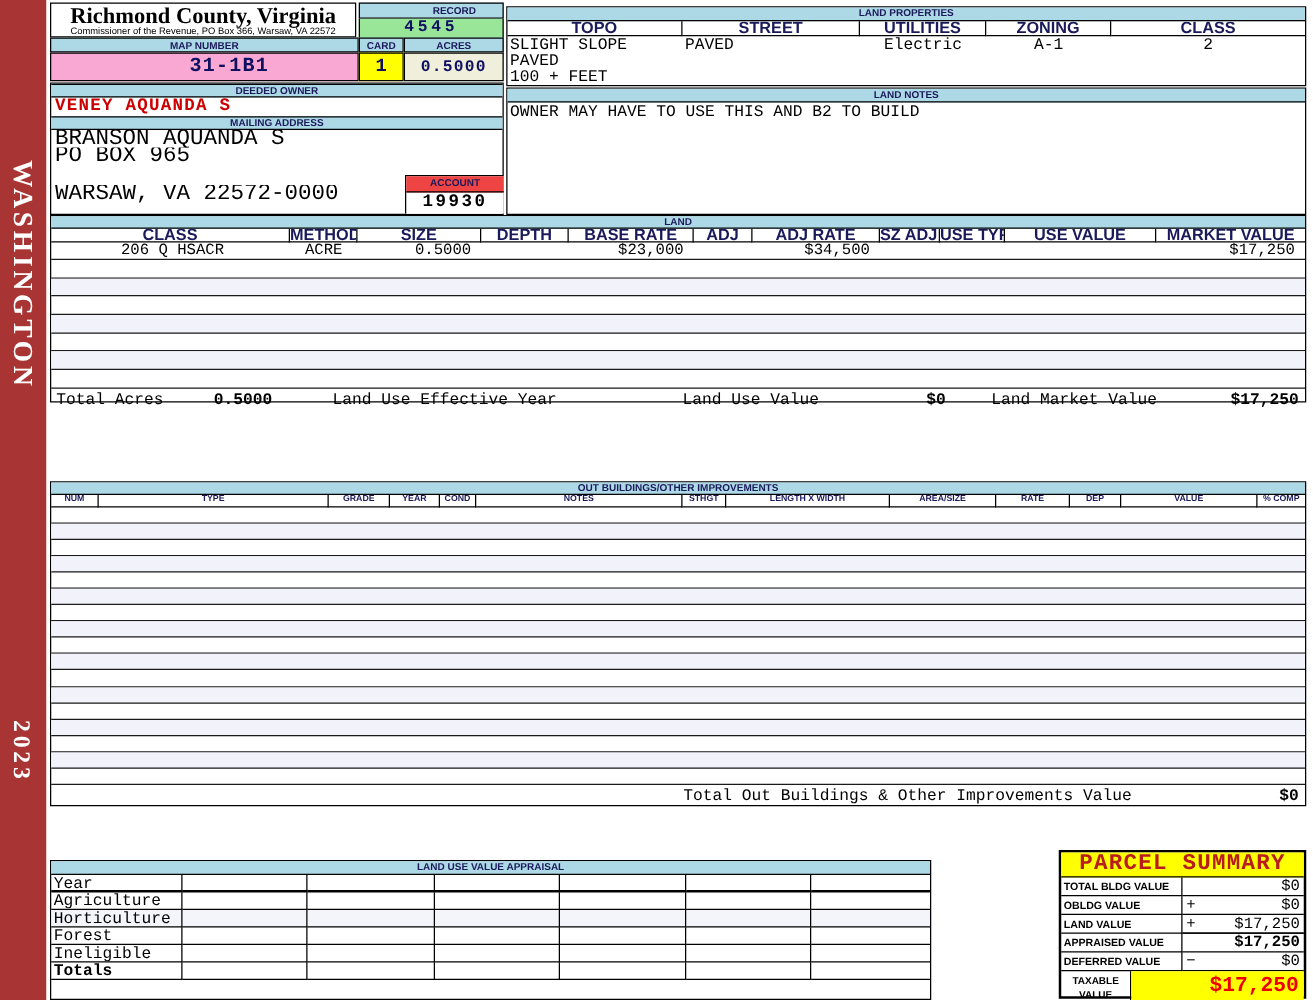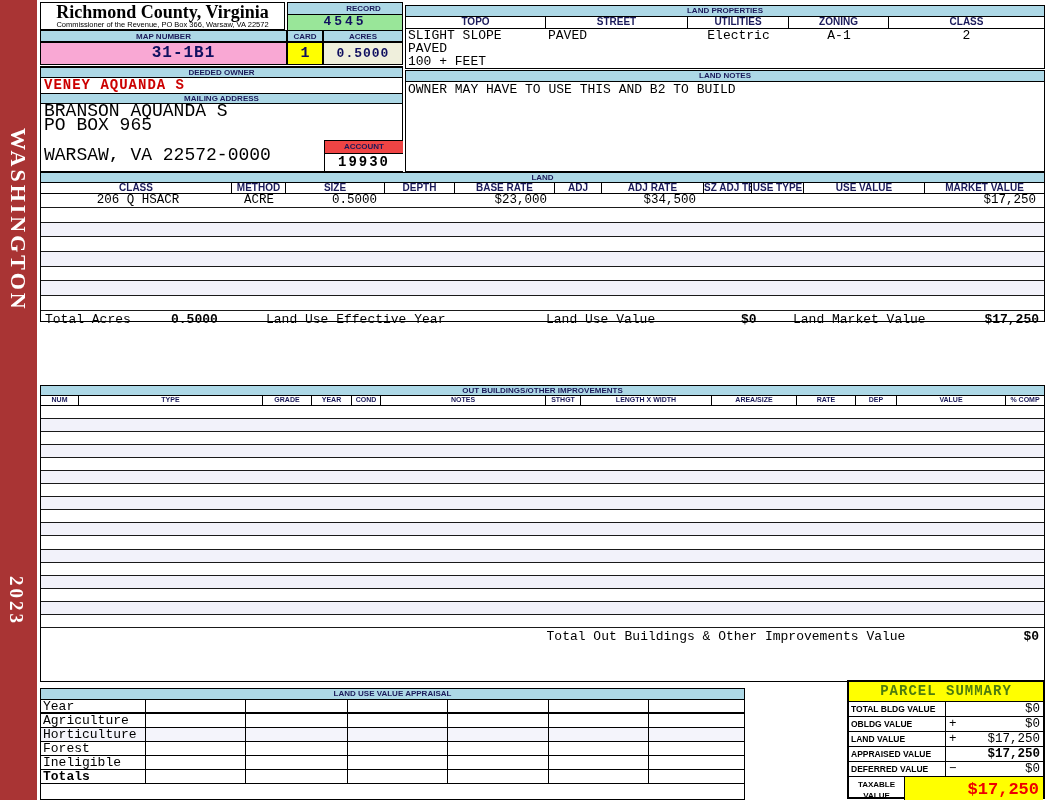--- a/index.html
+++ b/index.html
@@ -10,21 +10,21 @@
   .vtext{position:absolute;left:5px;color:#fff;font-family:"Liberation Serif",serif;
          font-weight:bold;writing-mode:vertical-rl;letter-spacing:3px;}
   #state-vert{top:128px;font-size:22px;}
   #year-vert{top:576px;font-size:19px;}
 
   
   .abs{position:absolute;}
   .strip{background:#ADD8E6;border:1px solid #000;font-family:"Liberation Sans",sans-serif;
          font-size:8px;font-weight:bold;color:#1a1a5a;text-align:center;line-height:10px;height:11px;
          box-sizing:border-box;overflow:hidden;}
-  .hcell{font-family:"Liberation Sans",sans-serif;font-size:10px;font-weight:bold;color:#1a1a5a;
+  .hcell{font-family:"Liberation Sans",sans-serif;font-size:13px;font-weight:bold;color:#1a1a5a;
          text-align:center;overflow:hidden;white-space:nowrap;}
   .mono{white-space:pre;overflow:hidden;}
 
   
   #title-box{left:40px;top:2px;width:245px;height:28px;border:1px solid #000;text-align:center;box-sizing:border-box;}
   #county{font-family:"Liberation Serif",serif;font-size:18px;font-weight:bold;line-height:18px;}
   #commish{font-family:"Liberation Sans",sans-serif;font-size:7.5px;line-height:8px;}
   #record-box{left:287px;top:2px;width:116px;height:28px;box-sizing:border-box;}
   #record-hdr{height:13px;line-height:12px;padding-left:37px;}
   #record-val{height:31px;background:#99E699;border:1px solid #000;border-top:none;box-sizing:border-box;
@@ -71,41 +71,41 @@
   .c-center{text-align:center;}
   .c-right{text-align:right;padding-right:8px;}
   .frow{height:13.7px;border-bottom:1px solid #1a1a1a;}
   .fill .frow:nth-child(even){background:#f2f2fa;}
   .ob-fill .frow{height:12.05px;}
   .total-row{position:relative;height:19px;font-size:13px;line-height:18px;}
   .total-row .b{font-weight:bold;}
   .tspan{position:absolute;white-space:pre;}
 
   
-  #ob-box{left:40px;top:385px;width:1005px;height:297px;border:1px solid #000;box-sizing:border-box;}
+  #ob-box{left:40px;top:385px;width:1005px;height:260px;border:1px solid #000;box-sizing:border-box;}
   .ob-grid{display:grid;grid-template-columns:38px 184px 49px 40px 29px 165px 35px 131px 85px 59px 41px 109px 1fr;}
   #ob-box .hcell{height:9px;line-height:8px;font-size:7px;}
   #ob-total{display:flex;justify-content:flex-end;align-items:center;height:18px;font-size:13px;}
   #ob-total .lbl{margin-right:118px;}
   #ob-total .val{font-weight:bold;margin-right:5px;}
 
   
   #appr-box{left:40px;top:688px;width:705px;height:112px;border:1px solid #000;box-sizing:border-box;}
   .appr-row{display:grid;grid-template-columns:105px 100px 102px 100px 101px 100px 1fr;height:14px;}
   .appr-row > div{border-right:1px solid #000;border-bottom:1px solid #000;box-sizing:border-box;
                   font-size:13px;line-height:13px;padding-left:2px;overflow:hidden;}
   .appr-row > div:last-child{border-right:none;}
   .appr-row.thick > div{border-bottom-width:2px;}
   .appr-row.tint{background:#f4f4fb;}
   .appr-row.totals > div{font-weight:bold;}
 
   
   #ps-box{left:847px;top:680px;width:198px;height:119px;border:2px solid #000;box-sizing:border-box;background:#fff;}
-  #ps-title{height:20px;background:#FFFF00;border-bottom:1px solid #000;font-weight:bold;font-size:14px;
-            color:#4d7c0f;text-align:center;line-height:19px;letter-spacing:1px;box-sizing:border-box;}
+  #ps-title{height:20px;background:#FFFF00;border-bottom:1px solid #000;font-weight:bold;font-size:18px;
+            color:#b91c1c;text-align:center;line-height:19px;letter-spacing:1px;box-sizing:border-box;}
   .ps-row{display:grid;grid-template-columns:97px 1fr;height:15px;}
   .ps-row .lab{border-right:1px solid #000;border-bottom:1px solid #000;box-sizing:border-box;
                font-family:"Liberation Sans",sans-serif;font-size:8.5px;font-weight:bold;line-height:14px;padding-left:2px;white-space:nowrap;overflow:hidden;}
   .ps-row .valc{border-bottom:1px solid #000;box-sizing:border-box;display:flex;justify-content:space-between;
                 font-size:12.5px;line-height:14px;padding:0 3px;}
   .ps-row.sum .valc{border-top:1px solid #000;margin-top:-1px;font-weight:bold;}
   #ps-taxable{display:grid;grid-template-columns:56px 1fr;height:26px;}
   #ps-taxable .lab{border-right:1px solid #000;box-sizing:border-box;font-family:"Liberation Sans",sans-serif;
                    font-size:8px;font-weight:bold;text-align:center;line-height:11px;padding-top:2px;}
   #ps-taxable .valc{background:#FFFF00;color:#EE0000;font-weight:bold;font-size:17px;text-align:right;

